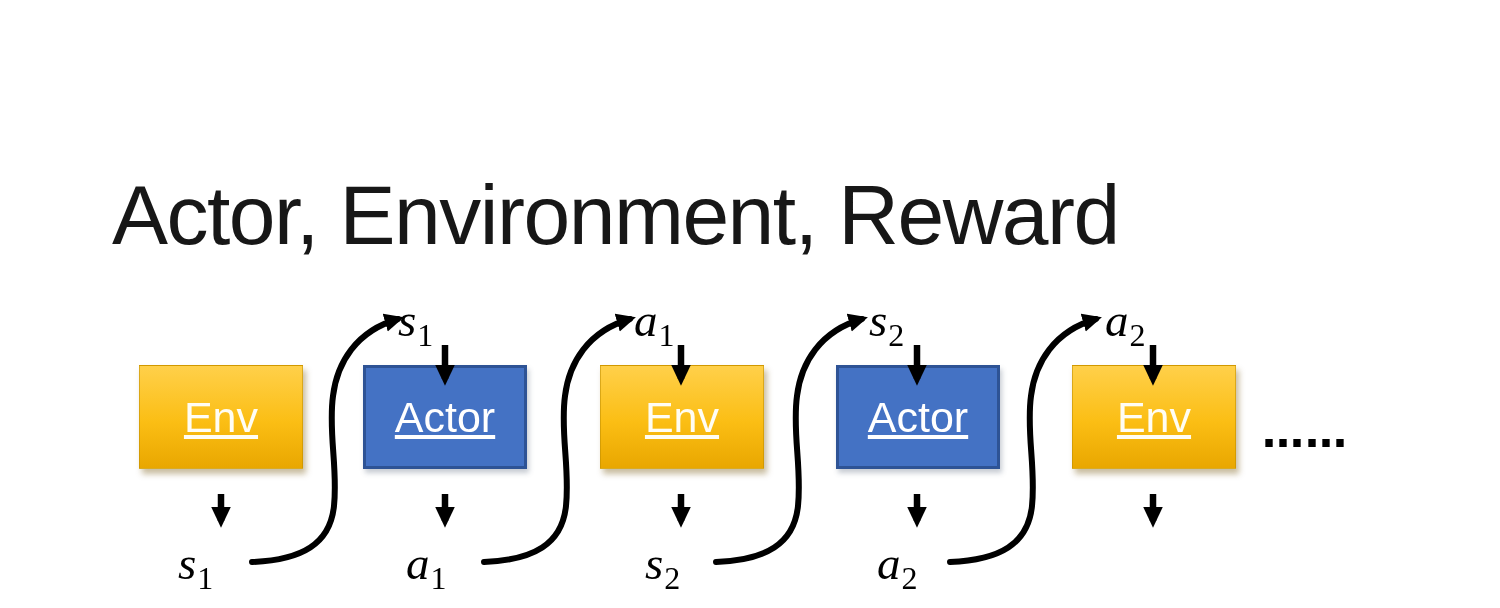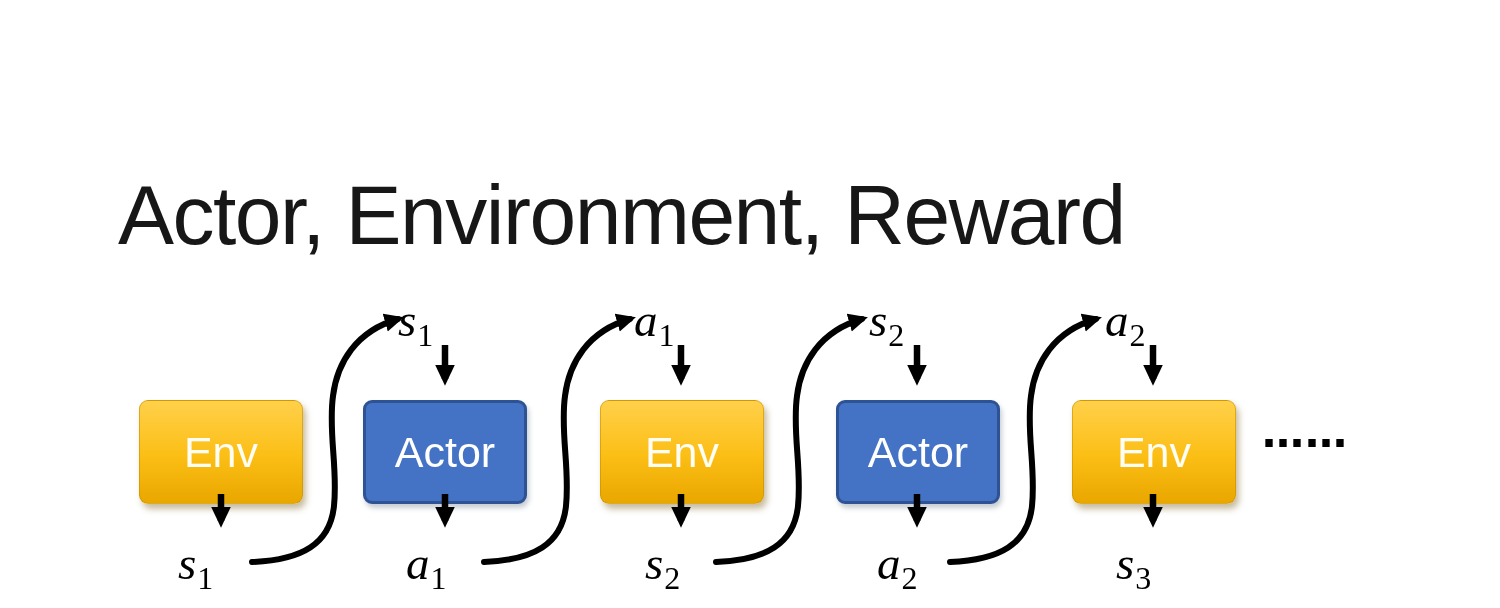--- a/index.html
+++ b/index.html
@@ -8,42 +8,43 @@
     position: relative;
     width: 1500px;
     height: 608px;
     background: var(--background, #ffffff);
     overflow: hidden;
     font-family: "Liberation Sans", sans-serif;
   }
 
   .title {
     position: absolute;
-    left: 118px;
+    left: 112px;
     top: 117px;
     font-size: 84px;
     font-weight: 300;
     letter-spacing: -1.5px;
     line-height: 1;
     color: var(--title-color, #171717);
     white-space: nowrap;
   }
 
   .box {
     position: absolute;
-    top: 400px;
+    top: 365px;
     width: 164px;
     height: 104px;
     box-sizing: border-box;
     display: flex;
     align-items: center;
     justify-content: center;
     font-size: 43px;
     font-weight: 300;
-    border-radius: 9px;
+    border-radius: 0;
+    text-decoration: underline;
   }
   .box.env {
     background: linear-gradient(180deg, var(--env-top, #FFD04A) 0%, var(--env-mid, #FBBE14) 55%, var(--env-bottom, #E9A700) 100%);
     color: var(--env-text, #FFFDF4);
     border: 1px solid rgba(190, 140, 0, 0.55);
     box-shadow: 3px 5px 6px rgba(110, 80, 0, 0.38);
   }
   .box.actor {
     background: var(--actor-fill, #4472C4);
     color: var(--actor-text, #ffffff);
@@ -161,23 +162,20 @@
   </div>
   <div class="vlabel bottom bl-1">
     <span class="base">a</span><span class="sub">1</span>
   </div>
   <div class="vlabel bottom bl-2">
     <span class="base">s</span><span class="sub">2</span>
   </div>
   <div class="vlabel bottom bl-3">
     <span class="base">a</span><span class="sub">2</span>
   </div>
-  <div class="vlabel bottom bl-4">
-    <span class="base">s</span><span class="sub">3</span>
-  </div>
 
   <svg class="arrows" viewBox="0 0 1500 608" xmlns="http://www.w3.org/2000/svg">
     <defs>
       <marker id="ah" viewBox="0 0 10 10" refX="6.5" refY="5" markerWidth="3.4" markerHeight="3.4" orient="auto-start-reverse">
         <path class="arrowhead-fill" d="M 0 0.5 L 9.5 5 L 0 9.5 Z"></path>
       </marker>
     </defs>
 
     <line class="arrow-line" x1="445" y1="345" x2="445" y2="379" marker-end="url(#ah)"></line>
     <line class="arrow-line" x1="681" y1="345" x2="681" y2="379" marker-end="url(#ah)"></line>

